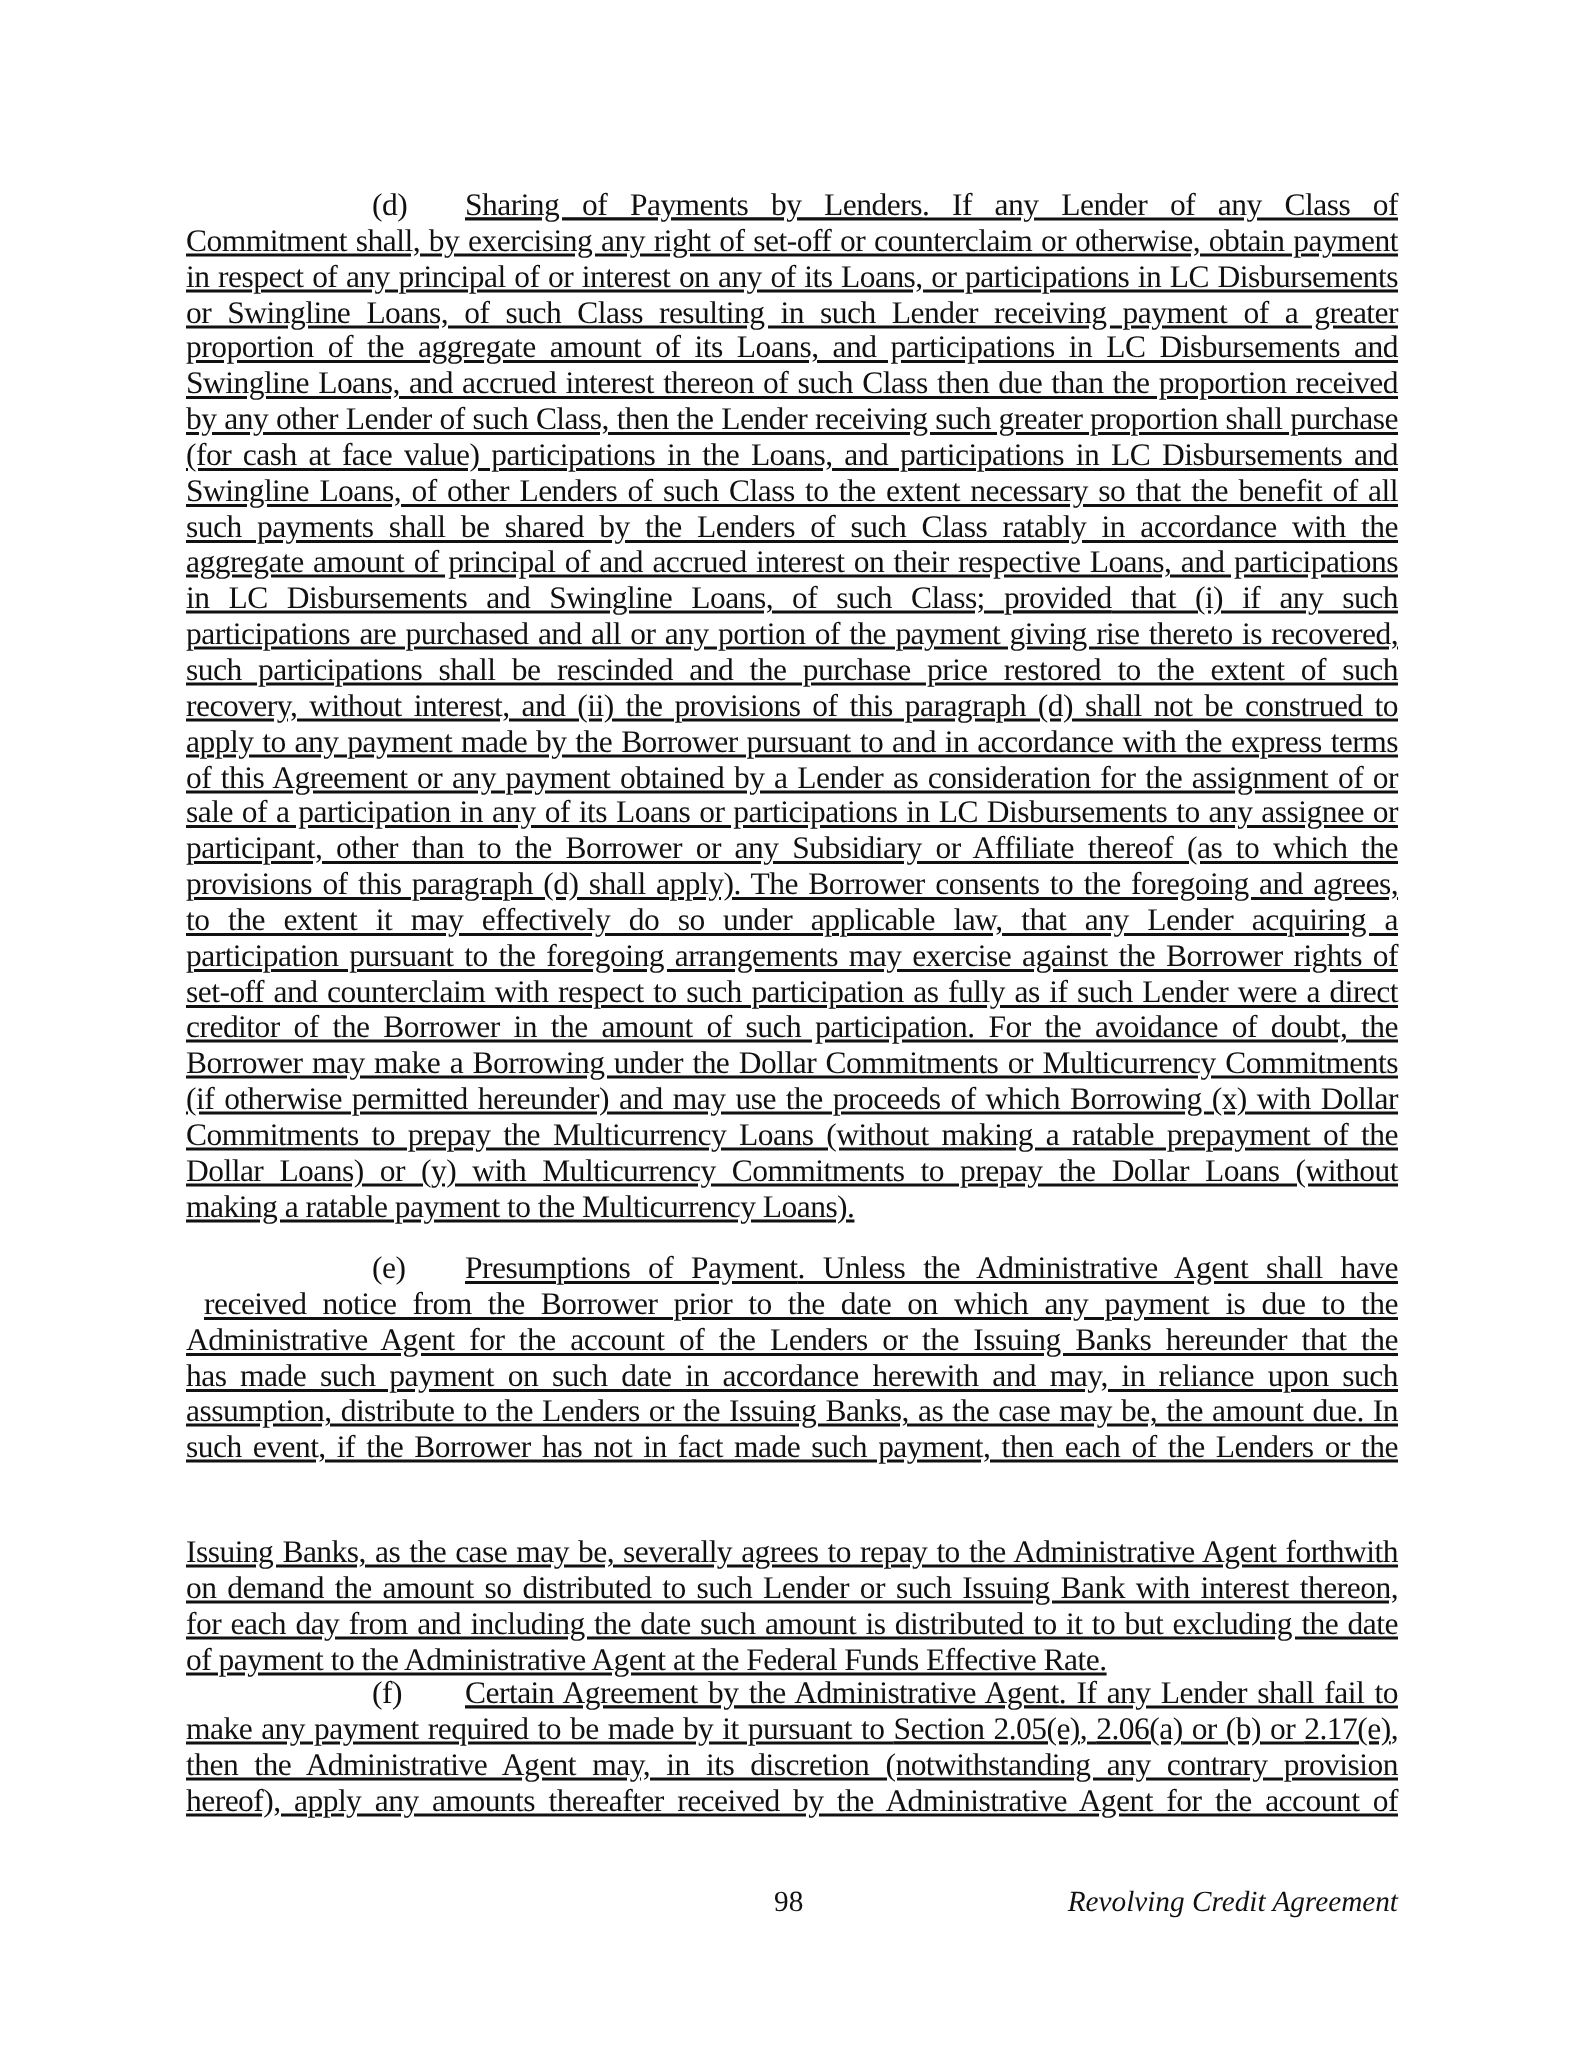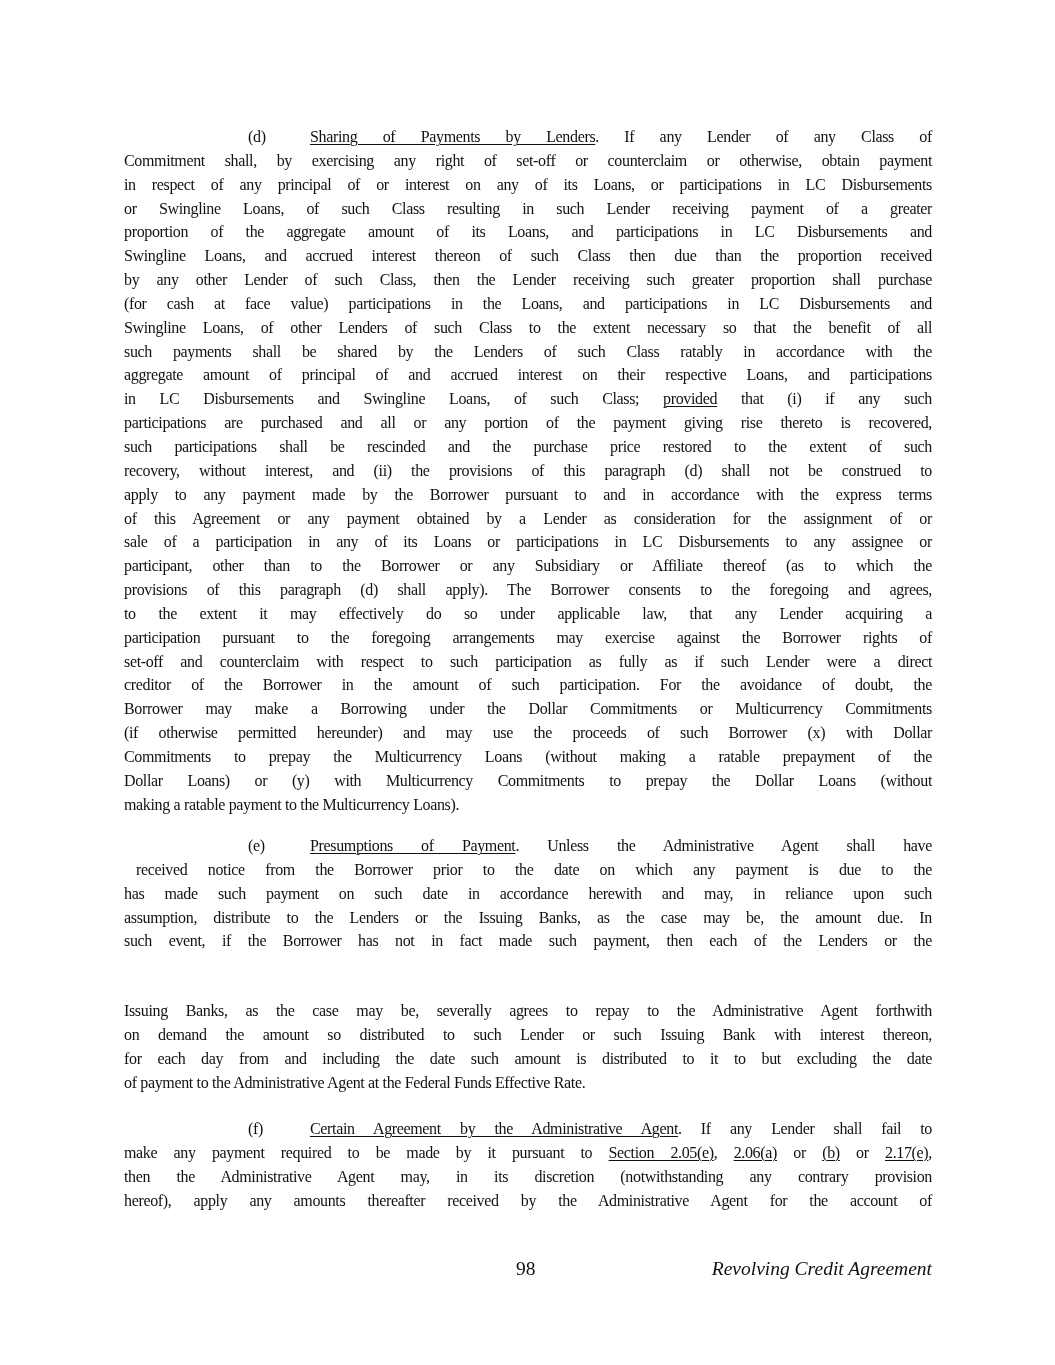--- a/index.html
+++ b/index.html
@@ -4,23 +4,24 @@
   <style>
     html, body { margin: 0; padding: 0; background: #ffffff; }
     body { width: 1055px; height: 1365px; position: relative; overflow: hidden; }
     .page {
       position: absolute; left: 0; top: 0; width: 1055px; height: 1365px;
       background: #ffffff; color: #111111;
       font-family: "Liberation Serif", serif;
     }
     .para { position: absolute; left: 124px; width: 808px; }
     .line {
-      height: 23.85px; line-height: 23.85px; font-size: 16px;
+      height: 23.85px; line-height: 23.85px; font-size: 21px;
       white-space: nowrap; text-align: justify; text-align-last: justify;
       letter-spacing: -0.35px;
+      text-decoration: underline;
     }
     .line.last { text-align-last: left; }
     .line.first { text-align-last: justify; }
     .u { text-decoration: underline; text-underline-offset: 2px; text-decoration-thickness: 1px; }
     .lbl { display: inline-block; width: 62px; }
     .indent { display: inline-block; width: 124px; }
     .footer { position: absolute; top: 1257px; left: 0; width: 1055px; height: 24px; font-size: 19.5px; line-height: 24px; }
     .pagenum { position: absolute; left: 516px; }
     .doctitle { position: absolute; right: 123px; font-style: italic; }
   </style>
@@ -48,29 +49,30 @@
     <div class="line" style="white-space: normal;">apply to any payment made by the Borrower pursuant to and in accordance with the express terms</div>
     <div class="line" style="white-space: normal;">of this Agreement or any payment obtained by a Lender as consideration for the assignment of or</div>
     <div class="line" style="white-space: normal;">sale of a participation in any of its Loans or participations in LC Disbursements to any assignee or</div>
     <div class="line" style="white-space: normal;">participant, other than to the Borrower or any Subsidiary or Affiliate thereof (as to which the</div>
     <div class="line" style="white-space: normal;">provisions of this paragraph (d) shall apply).  The Borrower consents to the foregoing and agrees,</div>
     <div class="line" style="white-space: normal;">to the extent it may effectively do so under applicable law, that any Lender acquiring a</div>
     <div class="line" style="white-space: normal;">participation pursuant to the foregoing arrangements may exercise against the Borrower rights of</div>
     <div class="line" style="white-space: normal;">set-off and counterclaim with respect to such participation as fully as if such Lender were a direct</div>
     <div class="line" style="white-space: normal;">creditor of the Borrower in the amount of such participation. For the avoidance of doubt, the</div>
     <div class="line" style="white-space: normal;">Borrower may make a Borrowing under the Dollar Commitments or Multicurrency Commitments</div>
-    <div class="line" style="white-space: normal;">(if otherwise permitted hereunder) and may use the proceeds of such Borrower (x) with Dollar</div>
+    <div class="line" style="white-space: normal;">(if otherwise permitted hereunder) and may use the proceeds of which Borrowing (x) with Dollar</div>
     <div class="line" style="white-space: normal;">Commitments to prepay the Multicurrency Loans (without making a ratable prepayment of the</div>
     <div class="line" style="white-space: normal;">Dollar Loans) or (y) with Multicurrency Commitments to prepay the Dollar Loans (without</div>
     <div class="line last" style="white-space: normal;">making a ratable payment to the Multicurrency Loans).</div>
   </div>
 
   <div class="para" style="top:834px;">
     <div class="line first" style="white-space: normal;"><span class="indent"></span><span class="lbl">(e)</span><span class="u">Presumptions of Payment</span><span>.  Unless the Administrative Agent shall have</span></div>
     <div class="line" style="white-space: normal; margin-left: 12px;">received notice from the Borrower prior to the date on which any payment is due to the</div>
+    <div class="line" style="white-space: normal;">Administrative Agent for the account of the Lenders or the Issuing Banks hereunder that the</div>
     <div class="line" style="white-space: normal;">has made such payment on such date in accordance herewith and may, in reliance upon such</div>
     <div class="line" style="white-space: normal;">assumption, distribute to the Lenders or the Issuing Banks, as the case may be, the amount due.  In</div>
     <div class="line" style="white-space: normal;">such event, if the Borrower has not in fact made such payment, then each of the Lenders or the</div>
     <div class="line" style="white-space: normal; margin-top: 46px;">Issuing Banks, as the case may be, severally agrees to repay to the Administrative Agent forthwith</div>
     <div class="line" style="white-space: normal;">on demand the amount so distributed to such Lender or such Issuing Bank with interest thereon,</div>
     <div class="line" style="white-space: normal;">for each day from and including the date such amount is distributed to it to but excluding the date</div>
     <div class="line last" style="white-space: normal;">of payment to the Administrative Agent at the Federal Funds Effective Rate.</div>
   </div>
 
   <div class="para" style="top:1117px;">

